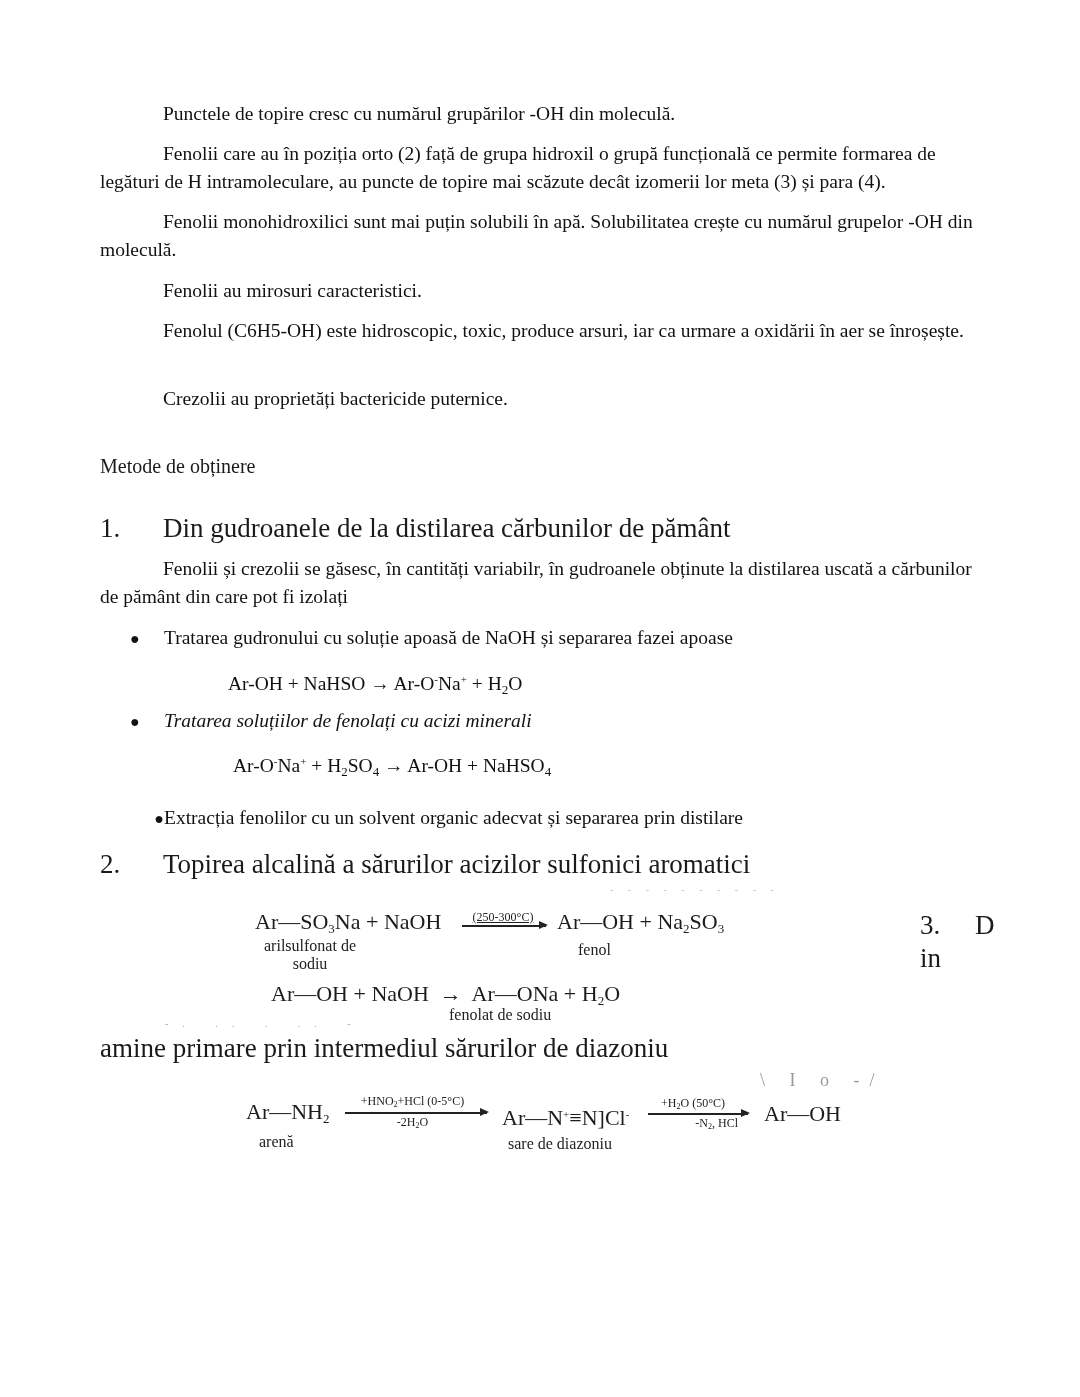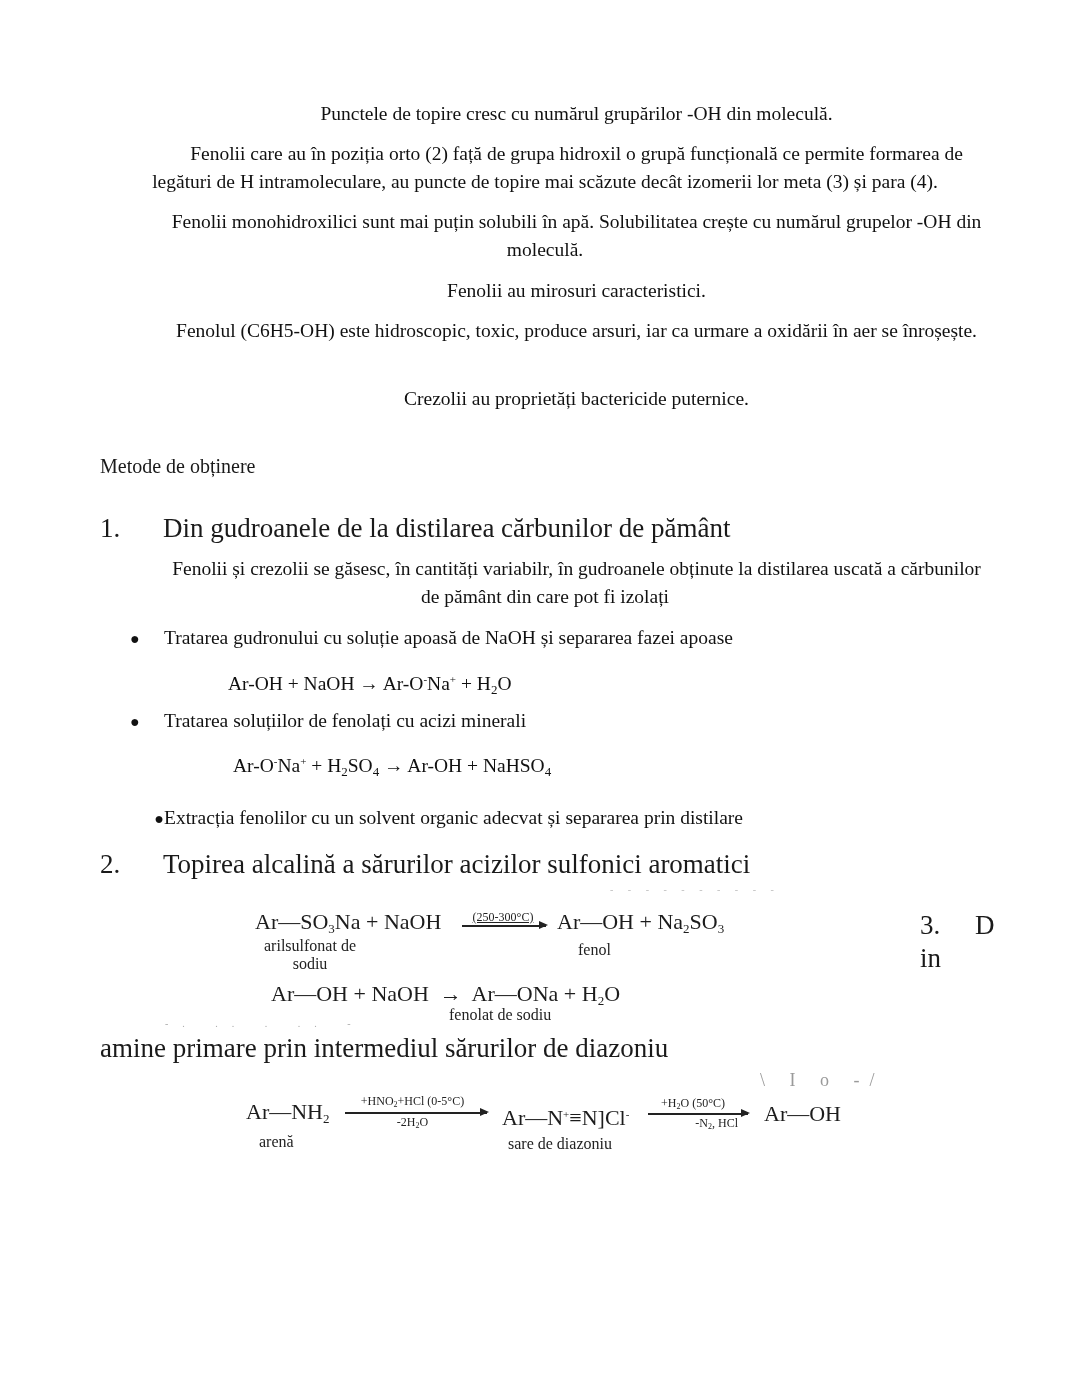--- a/index.html
+++ b/index.html
@@ -16,21 +16,21 @@
       color: #111111;
     }
     .p {
       position: absolute;
       left: 100px;
       width: 890px;
       font-size: 19.5px;
       line-height: 28px;
       white-space: normal;
     }
-    .indent { text-indent: 63px; text-align: center; }
+    .indent { text-indent: 63px; }
     .h1 {
       position: absolute;
       left: 100px;
       font-size: 20px;
       line-height: 36px;
       color: #1a1a1a;
     }
     .h2 {
       position: absolute;
       left: 100px;
@@ -109,24 +109,24 @@
 
 <div class="h2" style="top:512px;">
   <span class="num">1.</span><span>Din gudroanele de la distilarea cărbunilor de pământ</span>
 </div>
 <div class="p indent" style="top:555px;">Fenolii și crezolii se găsesc, în cantități variabilr, în gudroanele obținute la distilarea uscată a cărbunilor de pământ din care pot fi izolați</div>
 
 <div class="bullet" style="top:624px;">
   <span class="dot">●</span><span>Tratarea gudronului cu soluție apoasă de NaOH și separarea fazei apoase</span>
 </div>
 <div class="eq" style="top:665px; left:228px;">
-  <span>Ar-OH + NaOH → Ar-O</span><span class="sup">-</span><span>Na</span><span class="sup">+</span><span> + H</span><span class="sub">2</span><span>O</span>
+  <span>Ar-OH + NaHSO → Ar-O</span><span class="sup">-</span><span>Na</span><span class="sup">+</span><span> + H</span><span class="sub">2</span><span>O</span>
 </div>
 
-<div class="bullet" style="top:707px;">
+<div class="bullet" style="top:707px;font-style:italic;">
   <span class="dot">●</span><span>Tratarea soluțiilor de fenolați cu acizi minerali</span>
 </div>
 <div class="eq" style="top:747px; left:233px;">
   <span>Ar-O</span><span class="sup">-</span><span>Na</span><span class="sup">+</span><span> + H</span><span class="sub">2</span><span>SO</span><span class="sub">4</span><span> → Ar-OH + NaHSO</span><span class="sub">4</span>
 </div>
 
 <div class="bullet" style="top:804px;text-align:right;">
   <span class="dot">●</span><span>Extracția fenolilor cu un solvent organic adecvat și separarea prin distilare</span>
 </div>
 

